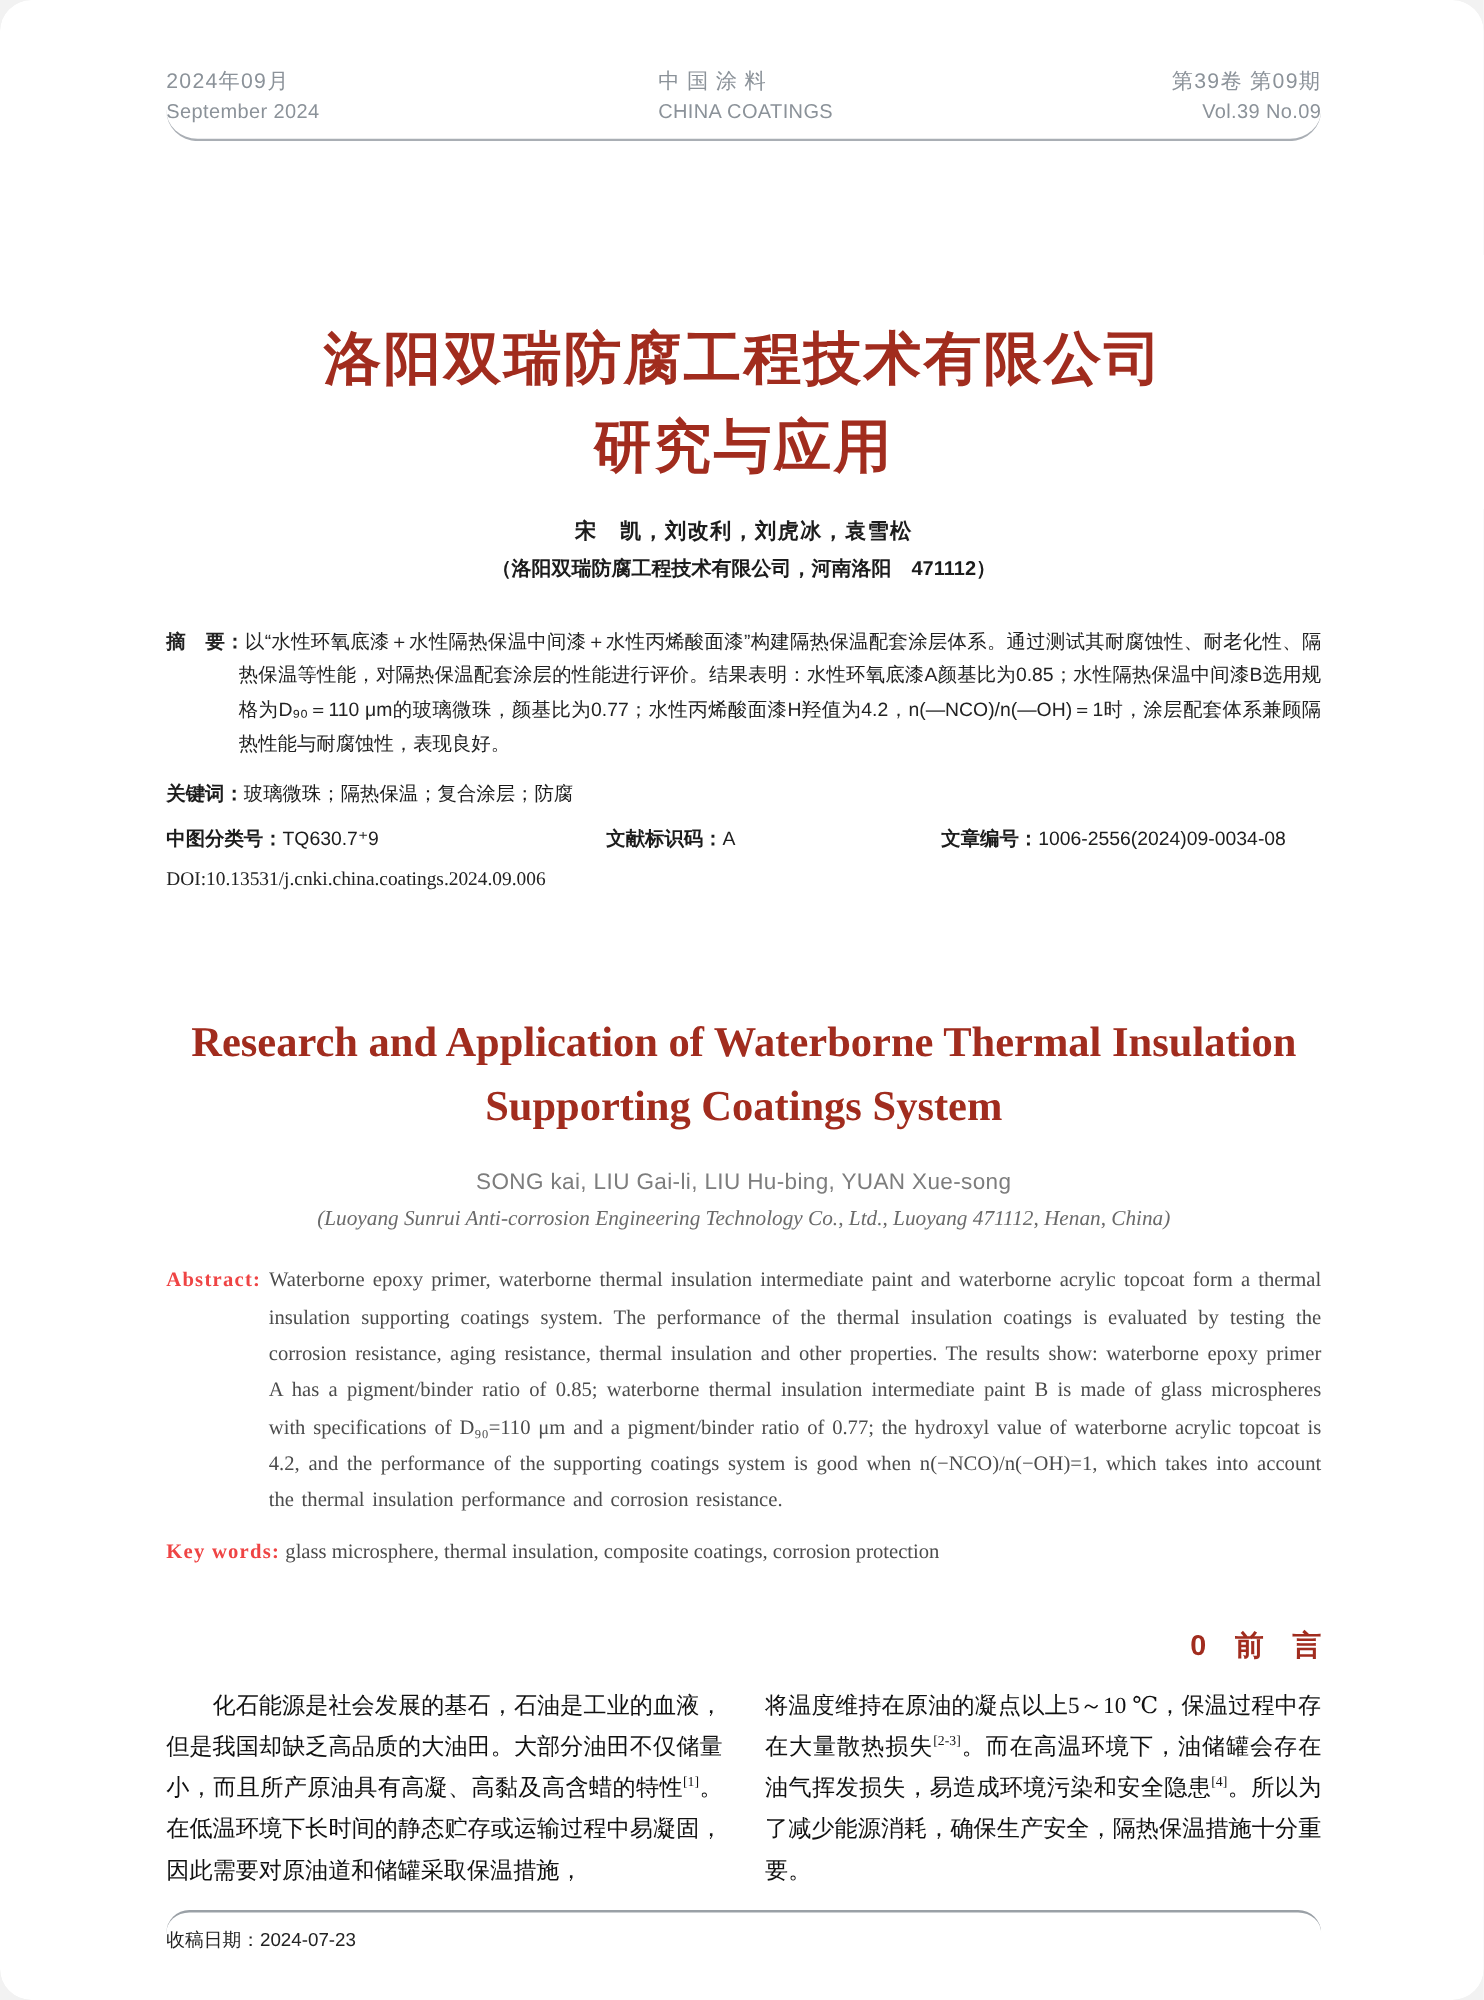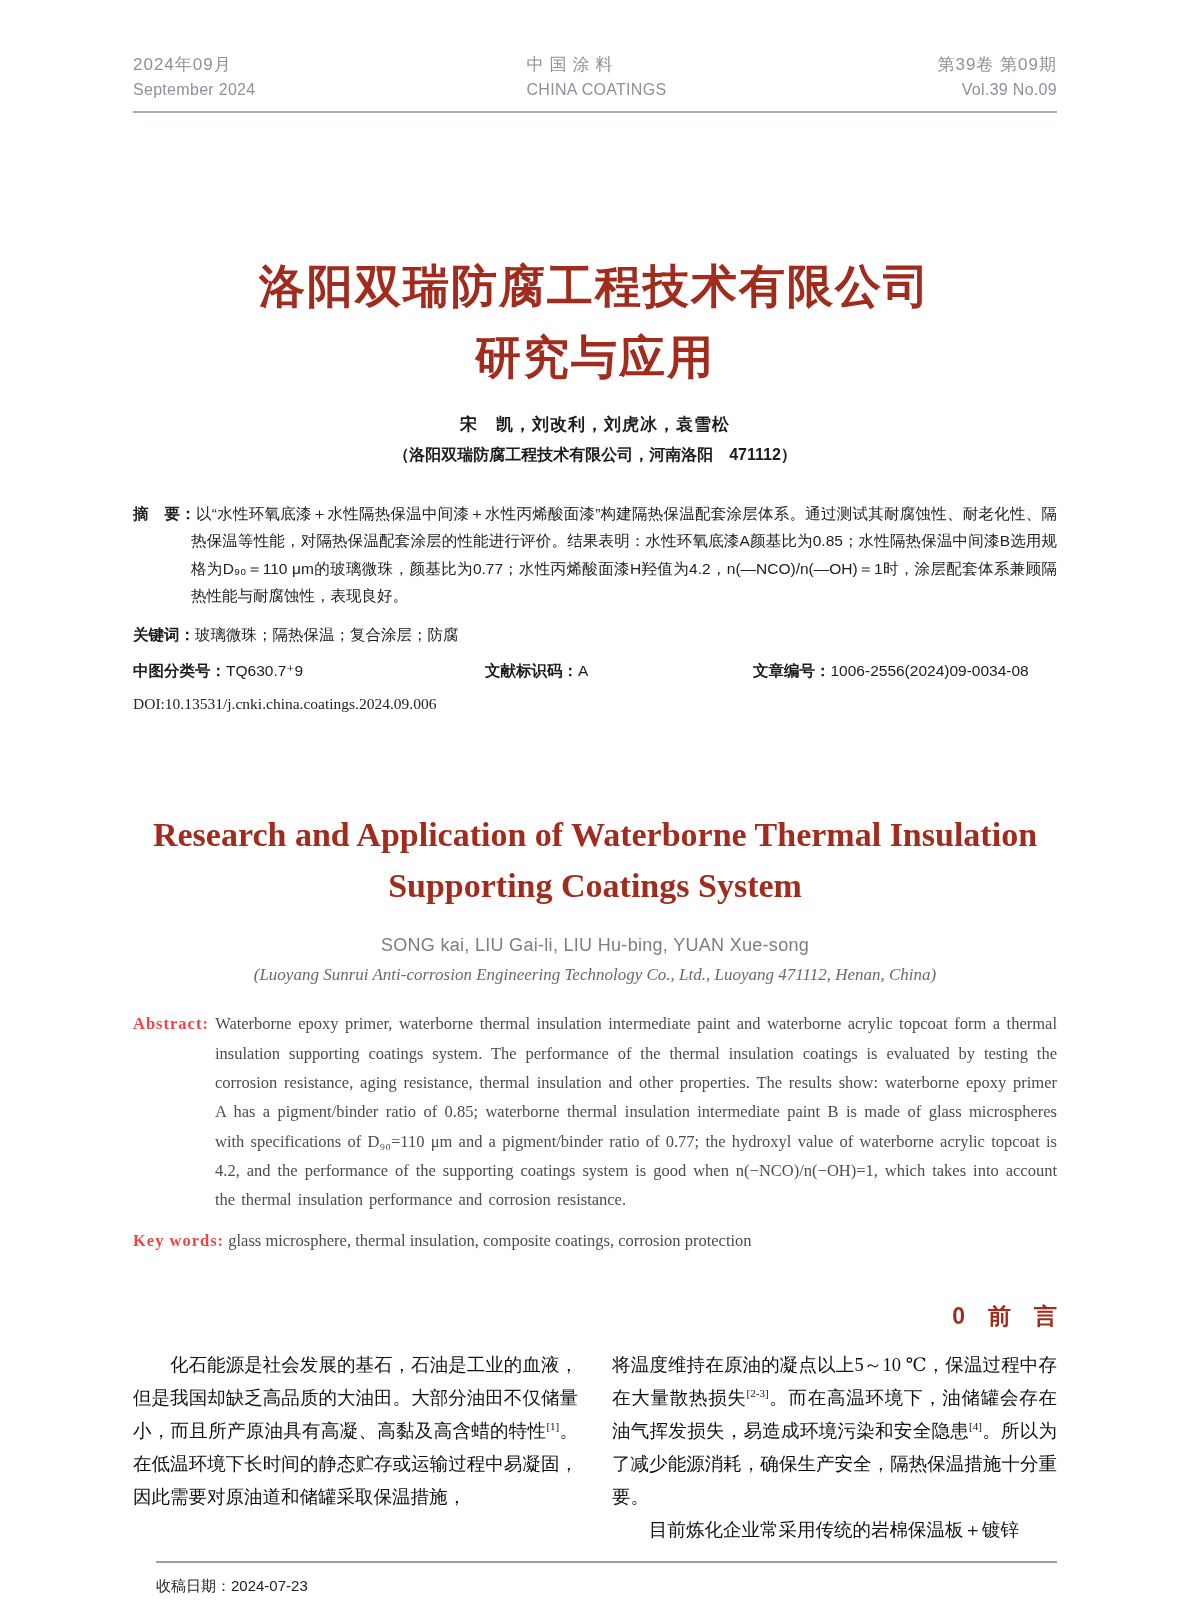--- a/index.html
+++ b/index.html
@@ -1,15 +1,15 @@
 <!DOCTYPE html>
 <html><head>
 <meta charset="utf-8">
 <style>
-  * { box-sizing: border-box; }
+  * { box-sizing: border-box; border-radius: 25px; }
   html, body { margin: 0; padding: 0; background: #f2f2f2; }
   .page {
     width: 1187px; height: 1600px; margin: 0 auto; background: #ffffff;
     position: relative; overflow: hidden;
     padding: 52px 130px 0 133px;
     font-family: "Liberation Sans", "DejaVu Sans", sans-serif;
     color: #1c1c1c;
   }
   
   .header {
@@ -67,21 +67,21 @@
   .intro-heading { margin-top: 50px; color: #a12c1e; font-size: 23px; font-weight: bold; text-align: right; }
   .columns { display: flex; gap: 34px; margin-top: 17px; }
   .col { width: 451px; }
   .col p {
     margin: 0; font-family: "Liberation Serif", "DejaVu Serif", serif;
     font-size: 18.5px; line-height: 33px; text-align: justify; color: #111;
   }
   .col p.indent { text-indent: 2em; }
   .col sup { font-size: 11px; line-height: 0; }
   
-  .footnote { border-top: 2px solid #9aa0a6; margin-top: 14px; padding-top: 11px; margin-left: 23px; }
+  .footnote { border-top: 2px solid #9aa0a6; margin-top: 14px; padding-top: 11px; }
   .footnote p { margin: 0 0 8px; font-size: 15px; line-height: 1.6; color: #222; }
 </style>
 </head>
 <body>
 
 <div class="page">
 
   <div class="header">
     <div class="h-left">
       <div class="cn">2024年09月</div>
@@ -130,21 +130,20 @@
   <p class="en-keywords"><span class="label">Key words:</span> <span>glass microsphere, thermal insulation, composite coatings, corrosion protection</span></p>
 
   <div class="intro-heading">0　前　言</div>
 
   <div class="columns">
     <div class="col">
       <p class="indent">化石能源是社会发展的基石，石油是工业的血液，但是我国却缺乏高品质的大油田。大部分油田不仅储量小，而且所产原油具有高凝、高黏及高含蜡的特性<sup>[1]</sup>。在低温环境下长时间的静态贮存或运输过程中易凝固，因此需要对原油道和储罐采取保温措施，</p>
     </div>
     <div class="col">
       <p>将温度维持在原油的凝点以上5～10 ℃，保温过程中存在大量散热损失<sup>[2-3]</sup>。而在高温环境下，油储罐会存在油气挥发损失，易造成环境污染和安全隐患<sup>[4]</sup>。所以为了减少能源消耗，确保生产安全，隔热保温措施十分重要。</p>
-      <p class="indent">目前炼化企业常采用传统的岩棉保温板＋镀锌</p>
     </div>
   </div>
 
   <div class="footnote">
     <p><span>收稿日期：</span><span>2024-07-23</span></p>
 
   </div>
 
 </div>
 

